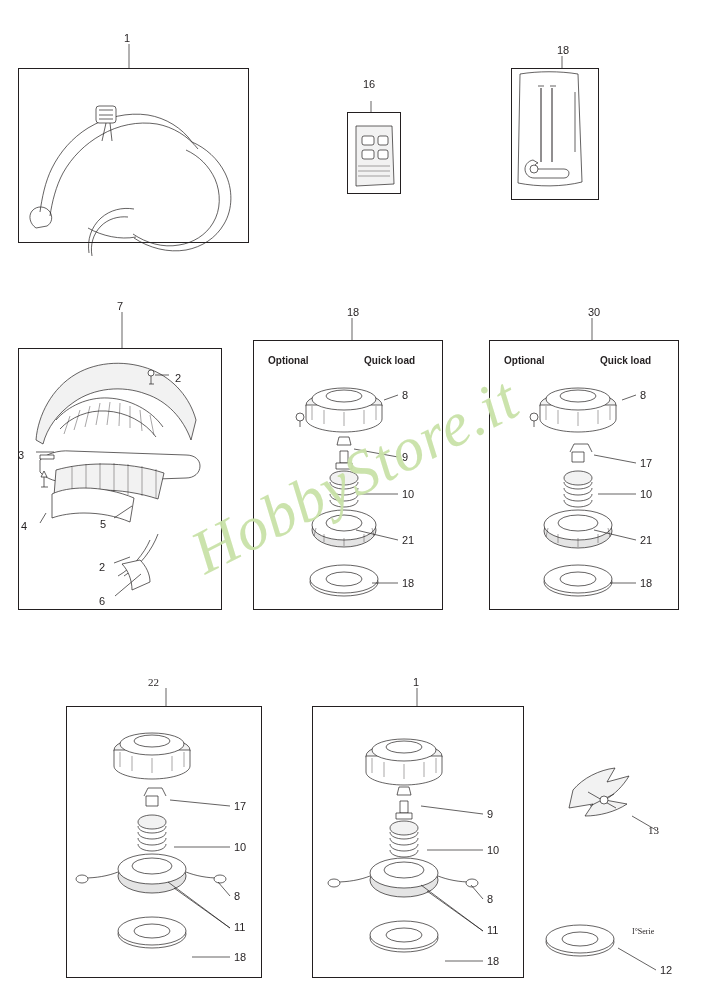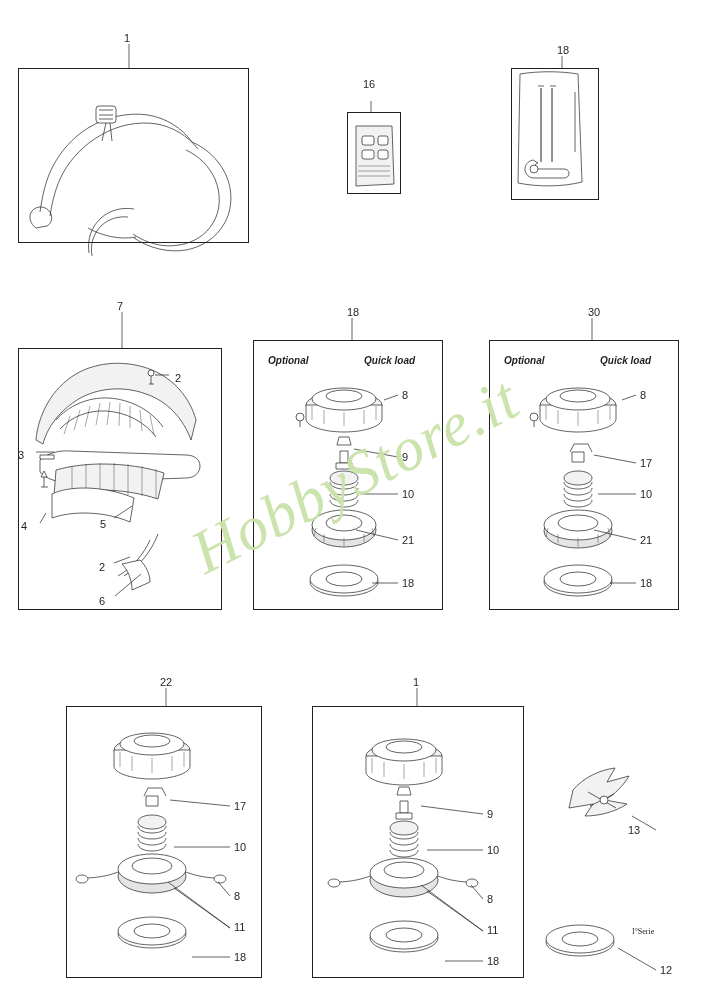--- a/index.html
+++ b/index.html
@@ -31,21 +31,20 @@
     color: #231f20;
     font-weight: normal;
     white-space: nowrap;
   }
   .opt-label {
     position: absolute;
     font-size: 10px;
     font-weight: bold;
     color: #231f20;
     white-space: nowrap;
-    font-style: italic;
   }
   .watermark {
     position: absolute;
     left: 120px;
     top: 330px;
     width: 470px;
     height: 330px;
     pointer-events: none;
     z-index: 40;
   }
@@ -290,30 +289,30 @@
   <div class="callout" style="left:402px;top:534px;">21</div>
   <div class="callout" style="left:402px;top:577px;">18</div>
 
   <div class="callout" style="left:588px;top:306px;">30</div>
   <div class="callout" style="left:640px;top:389px;">8</div>
   <div class="callout" style="left:640px;top:457px;">17</div>
   <div class="callout" style="left:640px;top:488px;">10</div>
   <div class="callout" style="left:640px;top:534px;">21</div>
   <div class="callout" style="left:640px;top:577px;">18</div>
 
-  <div class="callout" style="left:160px;top:676px;">22</div>
+  <div class="callout" style="left:148px;top:676px;font-family:Liberation Serif, serif;">22</div>
   <div class="callout" style="left:234px;top:800px;">17</div>
   <div class="callout" style="left:234px;top:841px;">10</div>
   <div class="callout" style="left:234px;top:890px;">8</div>
   <div class="callout" style="left:234px;top:921px;">11</div>
   <div class="callout" style="left:234px;top:951px;">18</div>
 
   <div class="callout" style="left:413px;top:676px;">1</div>
   <div class="callout" style="left:487px;top:808px;">9</div>
   <div class="callout" style="left:487px;top:844px;">10</div>
   <div class="callout" style="left:487px;top:893px;">8</div>
   <div class="callout" style="left:487px;top:924px;">11</div>
   <div class="callout" style="left:487px;top:955px;">18</div>
 
-  <div class="callout" style="left:628px;top:824px;">13</div>
+  <div class="callout" style="left:648px;top:824px;font-family:Liberation Serif, serif;">13</div>
   <div class="callout" style="left:660px;top:964px;">12</div>
 
 </div>
 
 </body></html>

